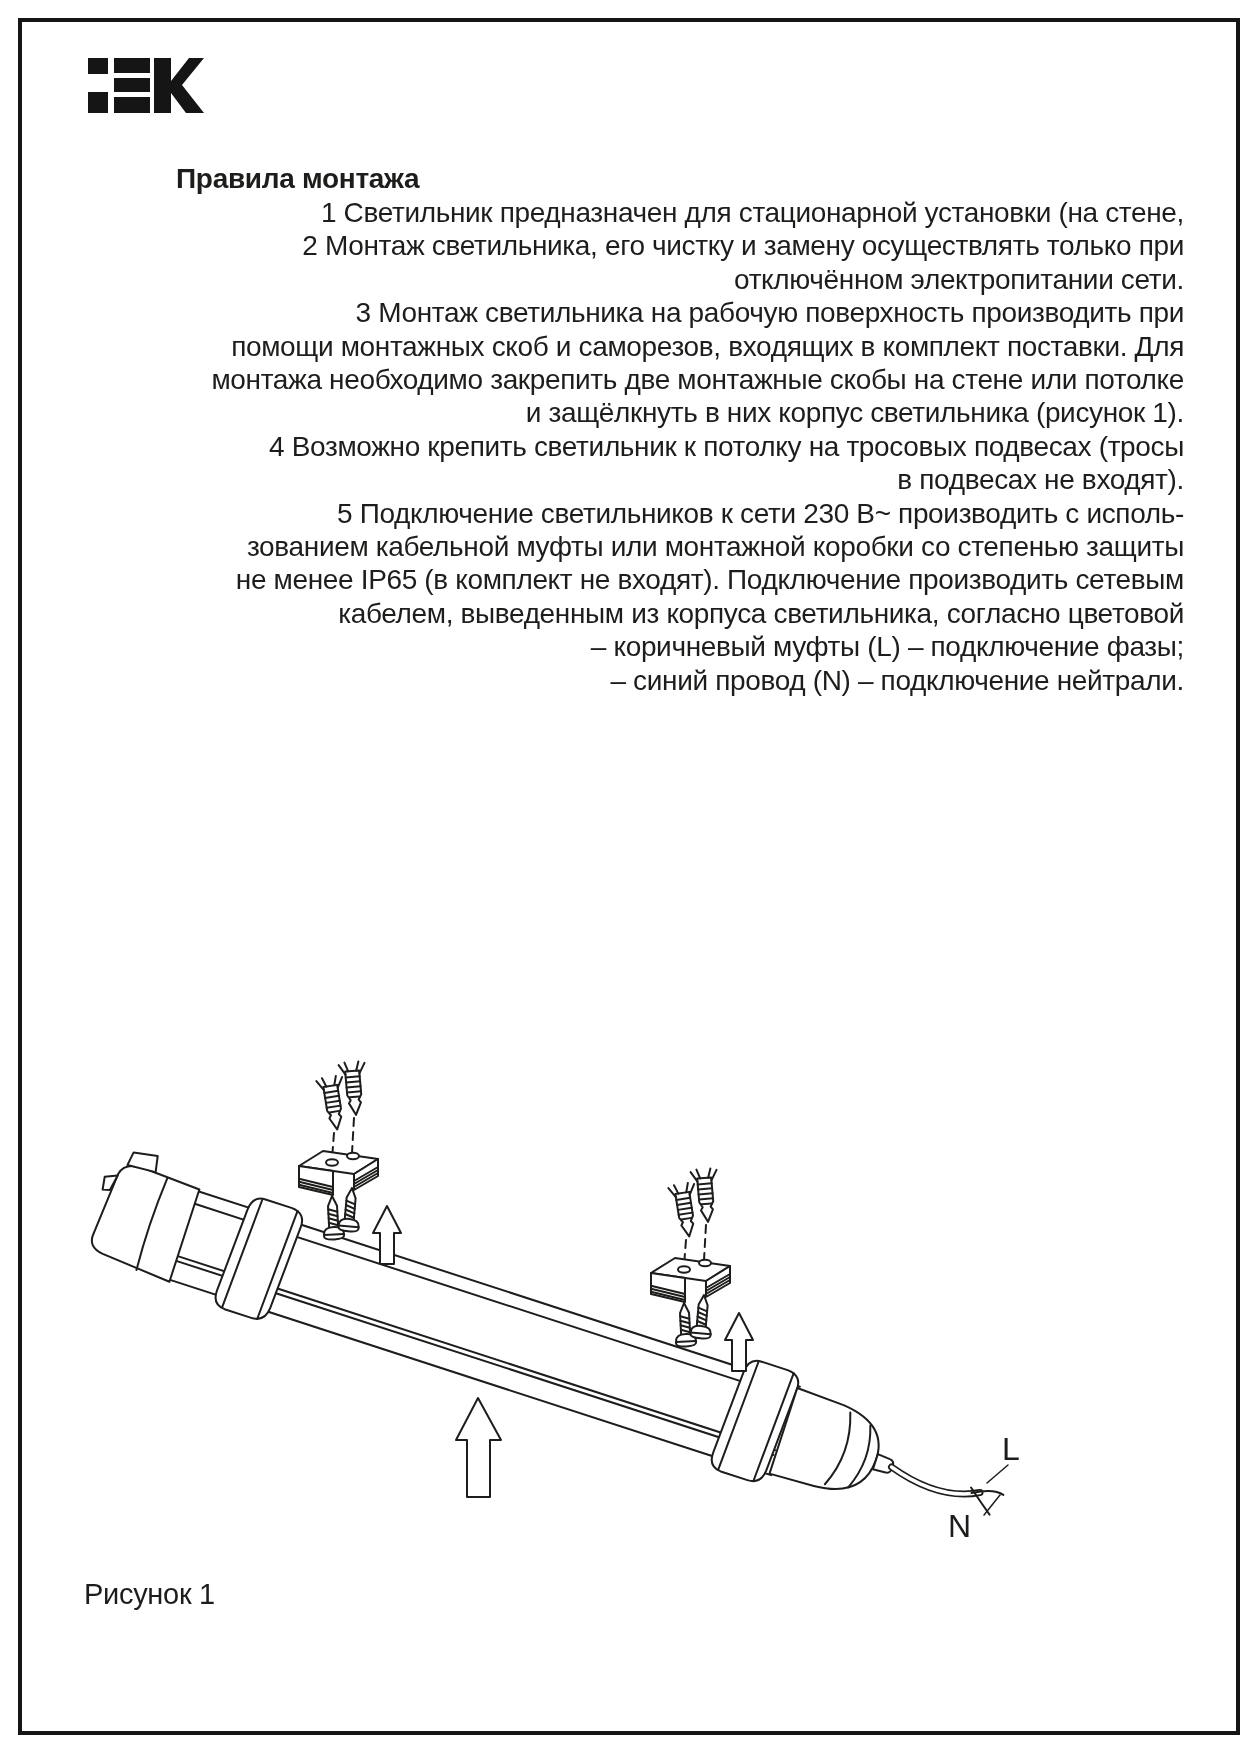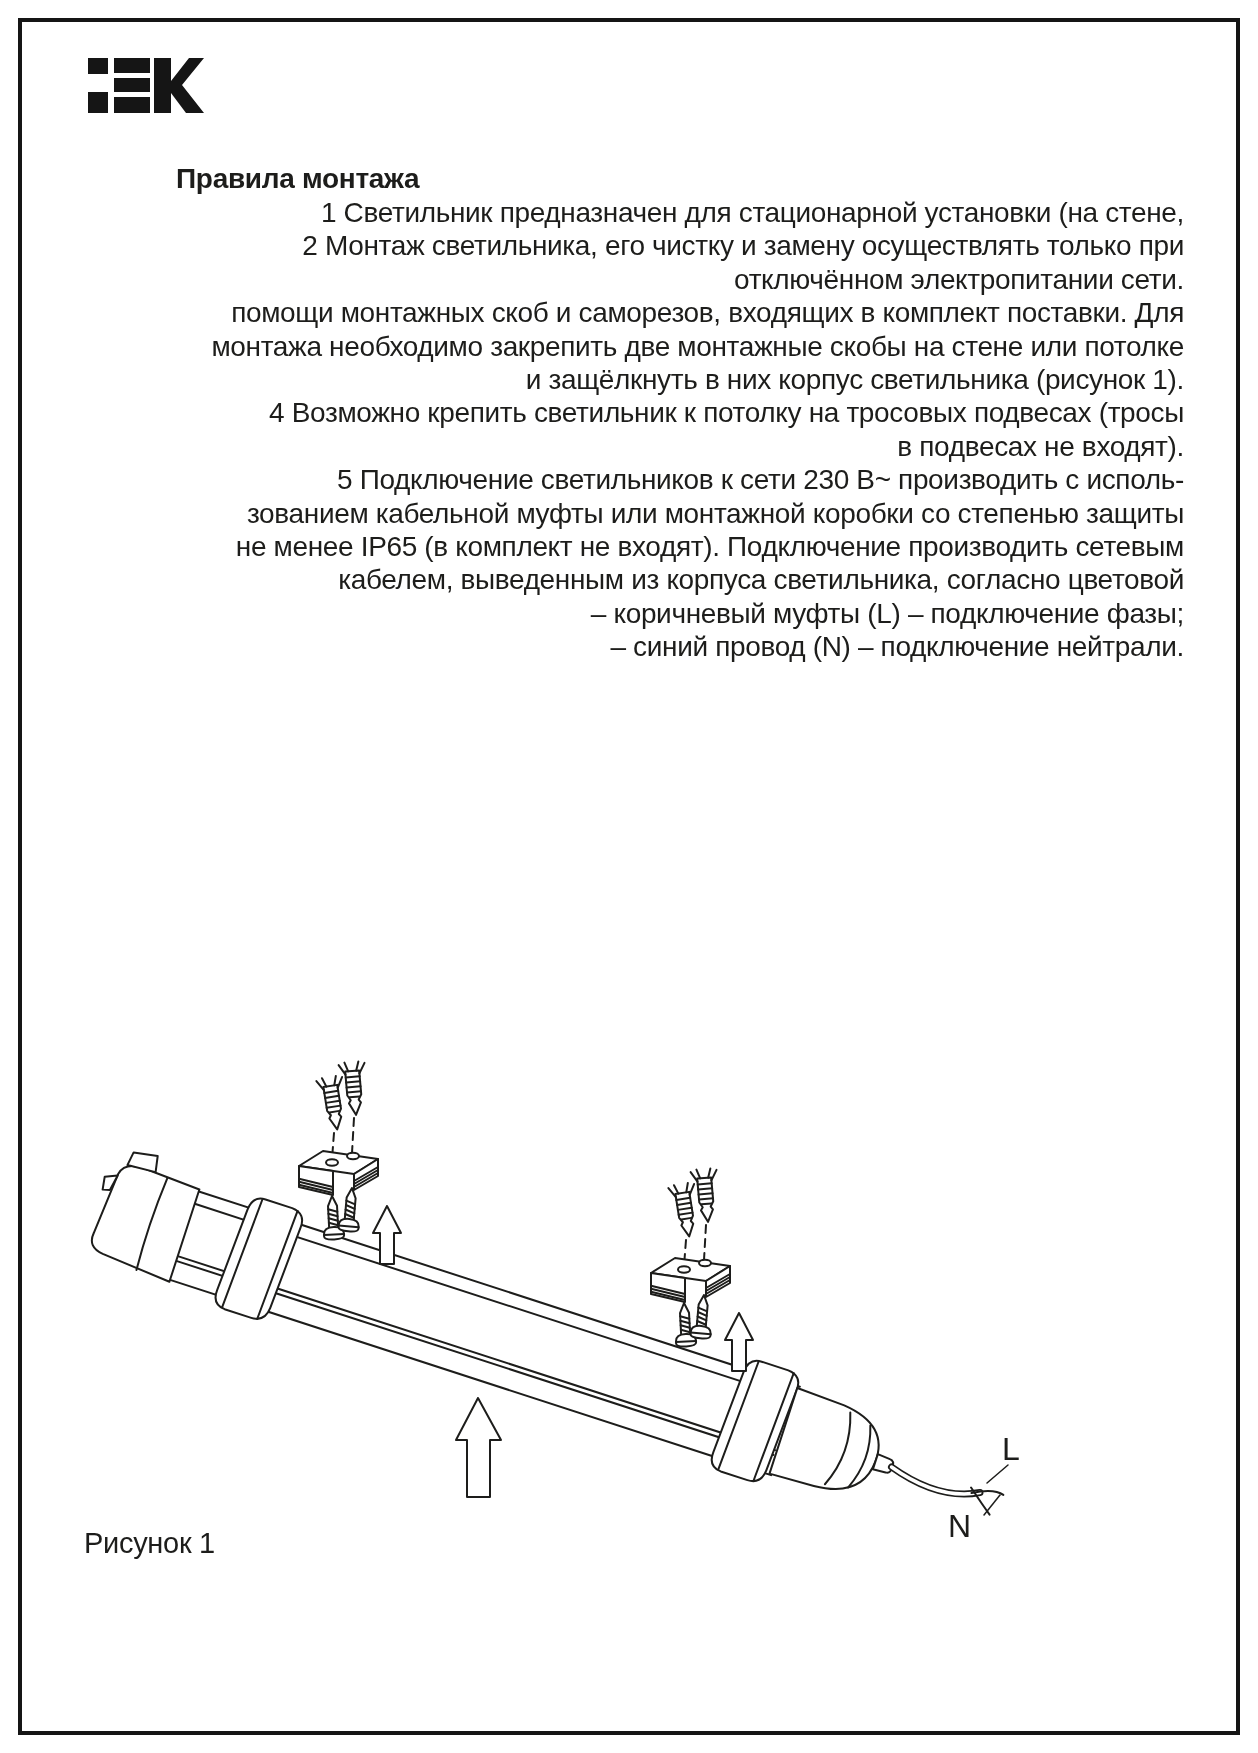--- a/index.html
+++ b/index.html
@@ -18,21 +18,21 @@
     line-height:34px;padding-left:52px;
   }
   .para{margin:0;}
   .line{
     font-size:28px;line-height:33.4px;letter-spacing:-0.35px;white-space:nowrap;text-align:right;
   }
   .line.first{padding-left:66px;}
   .line.first-dash{padding-left:52px;}
   .figure-wrap{position:absolute;left:0;top:930px;width:1258px;height:700px;}
   .figure-caption{
-    position:absolute;left:84px;top:1527px;font-size:29px;letter-spacing:-0.3px;
+    position:absolute;left:84px;top:1578px;font-size:29px;letter-spacing:-0.3px;
   }
 </style>
 </head>
 <body>
 
 <div class="page">
   <div class="page-border"></div>
 
   <div class="logo" aria-label="IEK">
     <svg width="116" height="56" viewBox="0 0 116 56">
@@ -51,20 +51,21 @@
     <div class="doc-heading">Правила монтажа</div>
     <div>
         <div class="para">
           <div class="line first">1 Светильник предназначен для стационарной установки (на стене,</div>
         </div>
         <div class="para">
           <div class="line first">2 Монтаж светильника, его чистку и замену осуществлять только при</div>
           <div class="line">отключённом электропитании сети.</div>
         </div>
         <div class="para">
+          <div class="line first">3 Монтаж светильника на рабочую поверхность производить при</div>
           <div class="line">помощи монтажных скоб и саморезов, входящих в комплект поставки. Для</div>
           <div class="line">монтажа необходимо закрепить две монтажные скобы на стене или потолке</div>
           <div class="line">и защёлкнуть в них корпус светильника (рисунок 1).</div>
         </div>
         <div class="para">
           <div class="line first">4  Возможно крепить светильник к потолку на тросовых подвесах (тросы</div>
           <div class="line">в подвесах не входят).</div>
         </div>
         <div class="para">
           <div class="line first">5  Подключение светильников к сети 230 В~ производить с исполь-</div>

